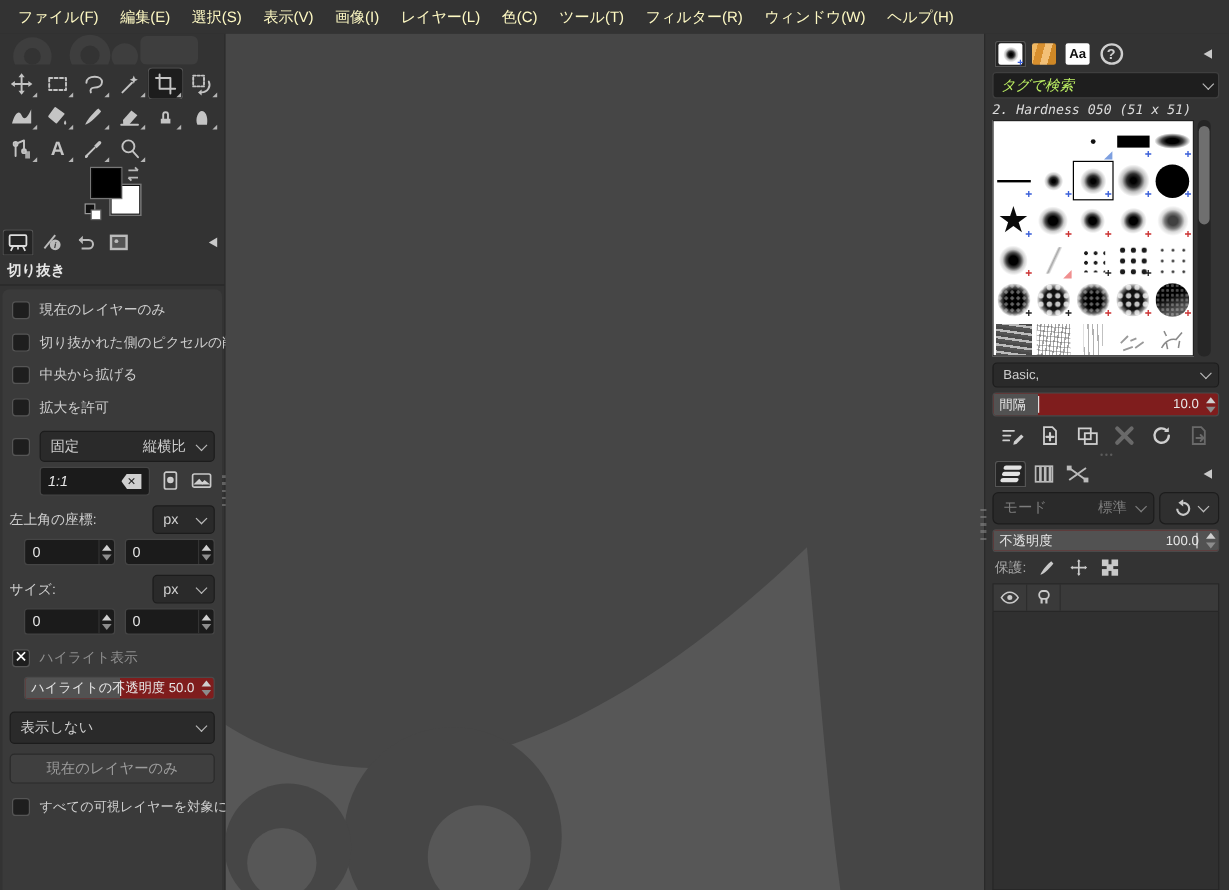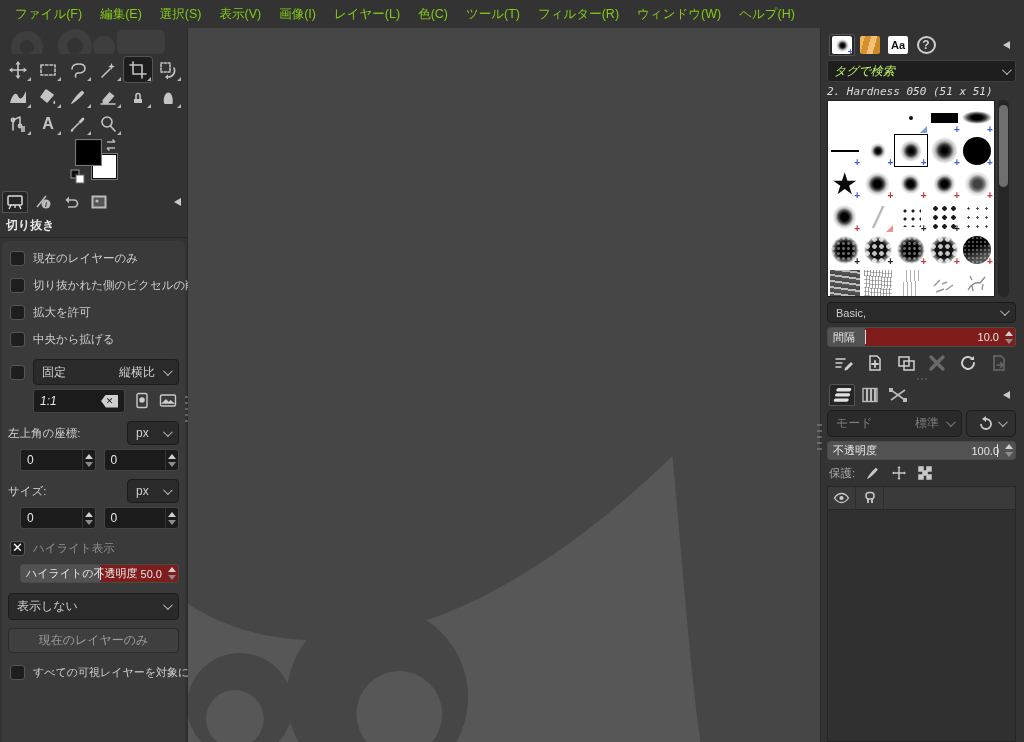--- a/index.html
+++ b/index.html
@@ -1,19 +1,19 @@
 <!DOCTYPE html>
 <html><head>
 <meta charset="utf-8">
 <style>
   *{box-sizing:border-box;margin:0;padding:0;font-family:"Liberation Sans","DejaVu Sans",sans-serif;}
   html,body{width:1024px;height:742px;overflow:hidden;background:#333;color:#d6d6d6;font-size:12px;}
   
   .menubar{height:28px;background:#333;display:flex;align-items:center;padding:0 6px;position:relative;z-index:5;}
-  .menu-item{padding:4px 9px;color:#84cc16;font-size:12.5px;white-space:nowrap;cursor:default;}
+  .menu-item{padding:4px 9px;color:#fef9c3;font-size:12.5px;white-space:nowrap;cursor:default;}
   
   .main{display:flex;height:714px;position:relative;}
   .left-panel{width:188px;background:#333;display:flex;flex-direction:column;border-right:1px solid #2a2a2a;position:relative;}
   .canvas{flex:1;position:relative;background:#464646;overflow:hidden;}
   .right-panel{width:204px;background:#333;padding:4px 8px 0 6px;border-left:1px solid #2a2a2a;display:flex;flex-direction:column;position:relative;}
   
   .wilber-mini{height:26px;position:relative;overflow:hidden;}
   .toolbox{display:flex;flex-wrap:wrap;padding:2px 2px 0 3px;}
   .tool-btn{width:30px;height:27px;display:flex;align-items:center;justify-content:center;position:relative;border-radius:4px;}
   .tool-btn.active{background:#1d1d1d;box-shadow:inset 0 0 0 1px #555;}
@@ -301,25 +301,25 @@
       <div class="row chkrow">
           <span class="chk"></span>
           <span class="lbl">現在のレイヤーのみ</span>
         </div>
       <div class="row chkrow">
           <span class="chk"></span>
           <span class="lbl">切り抜かれた側のピクセルの削除</span>
         </div>
       <div class="row chkrow">
           <span class="chk"></span>
-          <span class="lbl">拡大を許可</span>
+          <span class="lbl">中央から拡げる</span>
         </div>
       <div class="row chkrow">
           <span class="chk"></span>
-          <span class="lbl">中央から拡げる</span>
+          <span class="lbl">拡大を許可</span>
         </div>
 
       <div class="row" style="margin-top:8px;">
         <span class="chk"></span>
         <div class="combo" style="flex:1;height:26px;">
           <span>固定</span>
           <span style="margin-left:auto;margin-right:8px;">縦横比</span>
           <i class="chev"></i>
         </div>
       </div>

